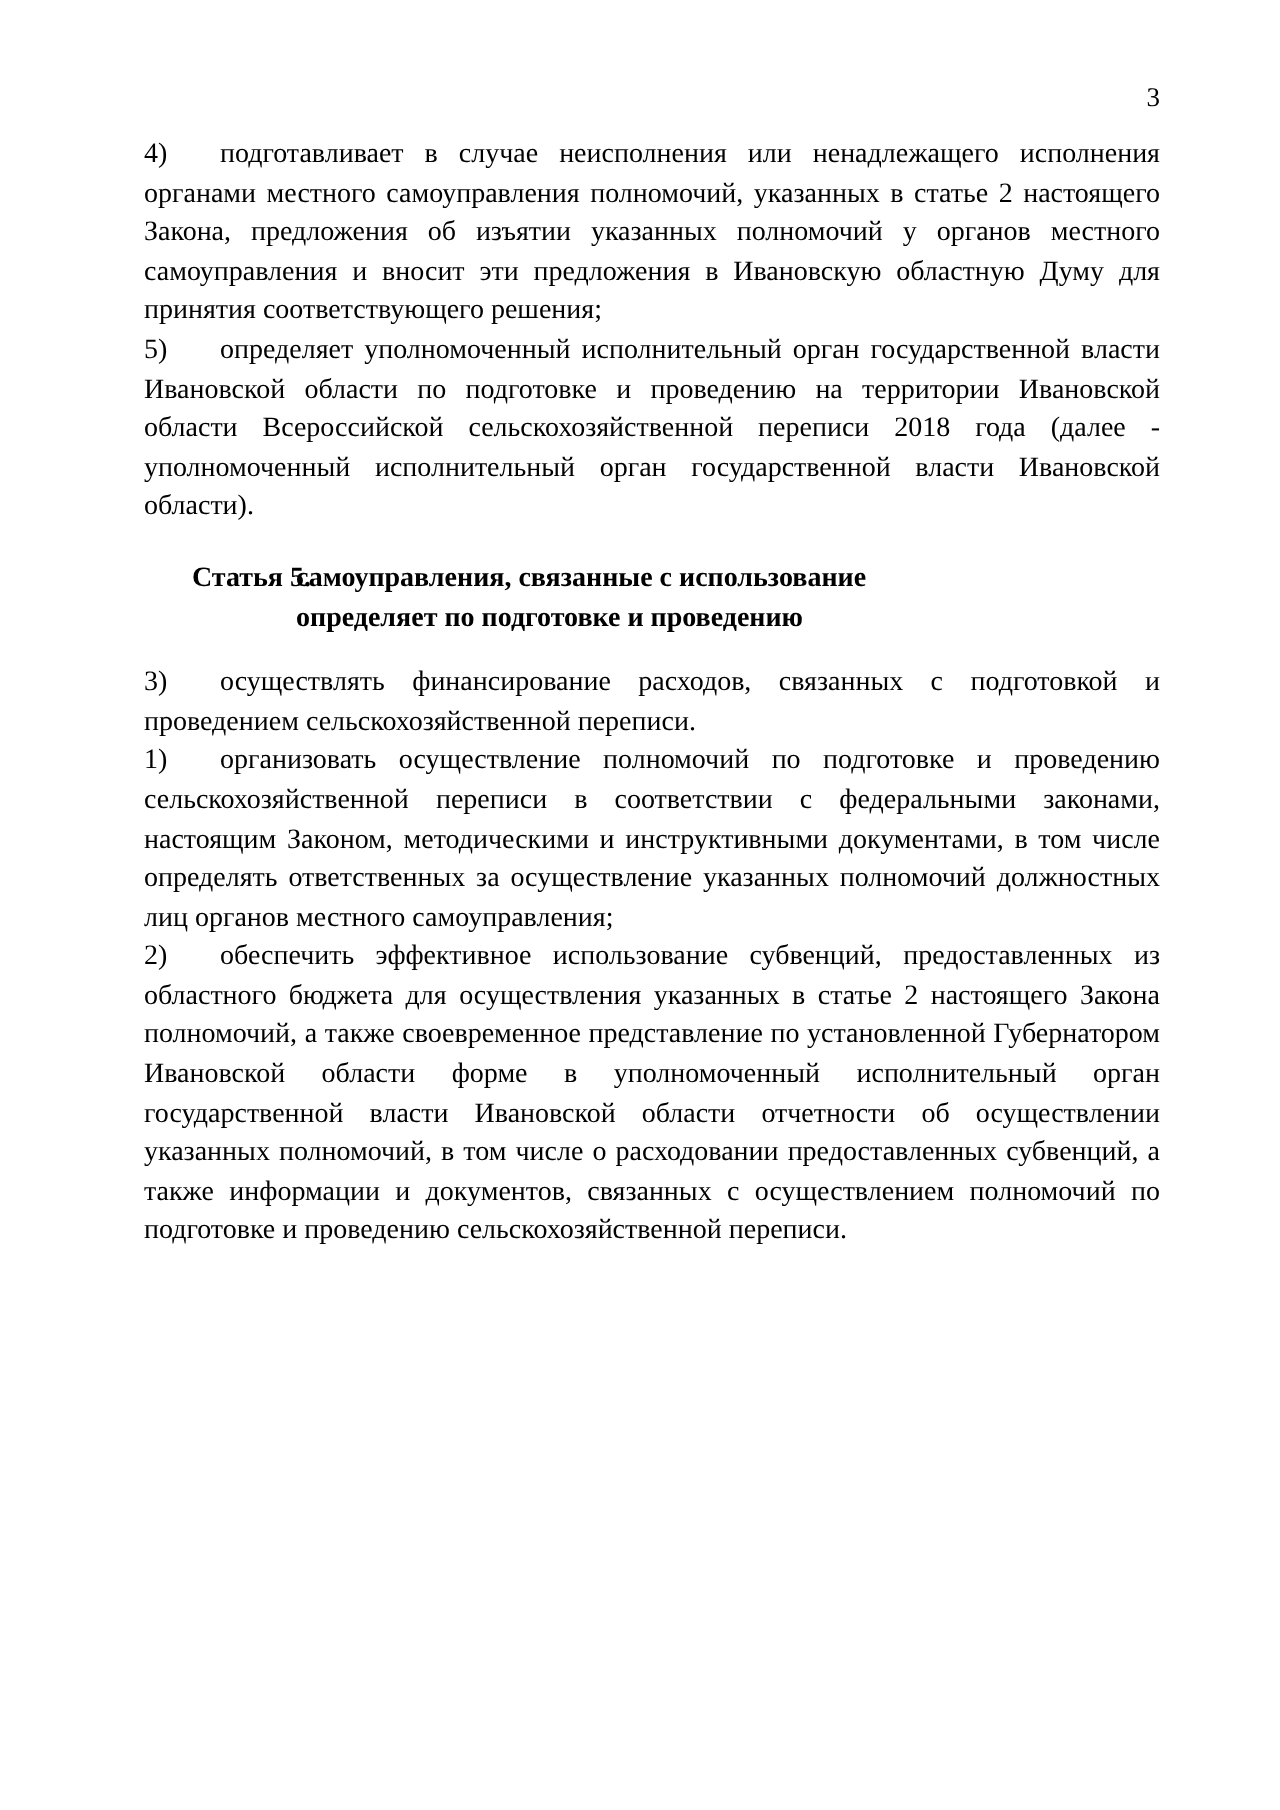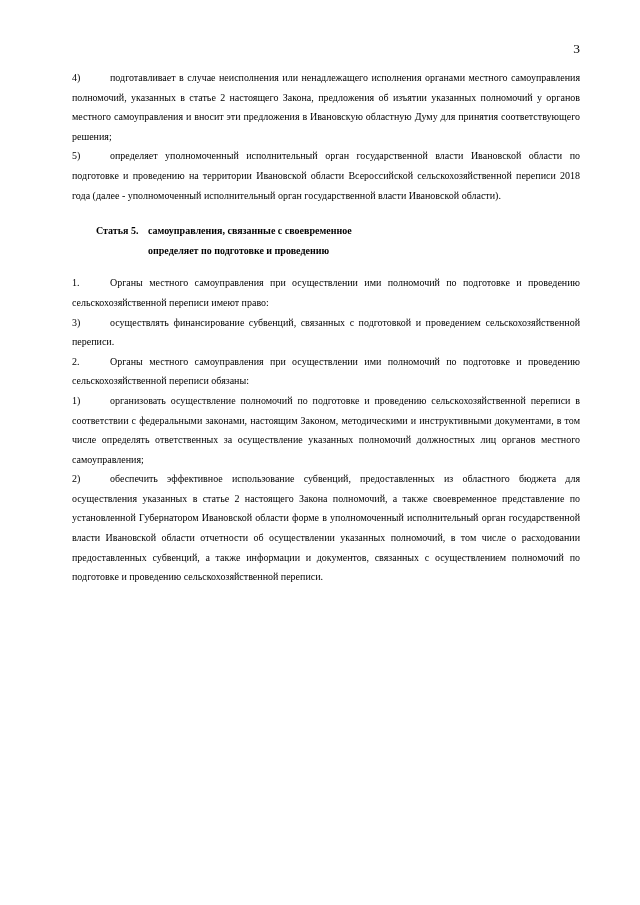--- a/index.html
+++ b/index.html
@@ -23,21 +23,21 @@
   }
   .page-number {
     position: absolute;
     top: 42px;
     right: 60px;
     font-size: 13.5px;
     line-height: 1;
   }
   .doc-body {
     margin-top: 26px;
-    font-size: 10px;
+    font-size: 14px;
     line-height: 19.6px;
     text-align: justify;
     text-justify: inter-word;
   }
   p.para {
     margin: 0;
     text-align: justify;
     text-indent: 0;
   }
   p.para > .lead {
@@ -86,38 +86,36 @@
 
     <p class="para"><span class="lead">5)</span><span>определяет уполномоченный исполнительный орган государственной власти Ивановской области по подготовке и проведению на территории Ивановской области Всероссийской сельскохозяйственной переписи 2018 года (далее - уполномоченный исполнительный орган государственной власти Ивановской области).</span></p>
 
     <div class="article-block">
       <div class="art-label">Статья 5.</div>
       <div class="art-title">
         <span class="line justify-line">
           <span>самоуправления,</span>
           <span>связанные</span>
           <span>с</span>
-          <span>своевременное</span>
+          <span>использование</span>
         </span>
         <span class="line justify-line">
           <span>определяет</span>
           <span>по</span>
           <span>подготовке</span>
           <span>и</span>
           <span>проведению</span>
         </span>
       </div>
     </div>
 
-    <p class="para"><span class="lead">1.</span><span>Органы местного самоуправления при осуществлении ими полномочий по подготовке и проведению сельскохозяйственной переписи имеют право:</span></p>
 
 
 
-    <p class="para"><span class="lead">3)</span><span>осуществлять финансирование субвенций, связанных с подготовкой и проведением сельскохозяйственной переписи.</span></p>
+    <p class="para"><span class="lead">3)</span><span>осуществлять финансирование расходов, связанных с подготовкой и проведением сельскохозяйственной переписи.</span></p>
 
-    <p class="para"><span class="lead">2.</span><span>Органы местного самоуправления при осуществлении ими полномочий по подготовке и проведению сельскохозяйственной переписи обязаны:</span></p>
 
     <p class="para"><span class="lead">1)</span><span>организовать осуществление полномочий по подготовке и проведению сельскохозяйственной переписи в соответствии с федеральными законами, настоящим Законом, методическими и инструктивными документами, в том числе определять ответственных за осуществление указанных полномочий должностных лиц органов местного самоуправления;</span></p>
 
     <p class="para"><span class="lead">2)</span><span>обеспечить эффективное использование субвенций, предоставленных из областного бюджета для осуществления указанных в статье 2 настоящего Закона полномочий, а также своевременное представление по установленной Губернатором Ивановской области форме в уполномоченный исполнительный орган государственной власти Ивановской области отчетности об осуществлении указанных полномочий, в том числе о расходовании предоставленных субвенций, а также информации и документов, связанных с осуществлением полномочий по подготовке и проведению сельскохозяйственной переписи.</span></p>
 
   </div>
 </div>
 
 </body></html>

